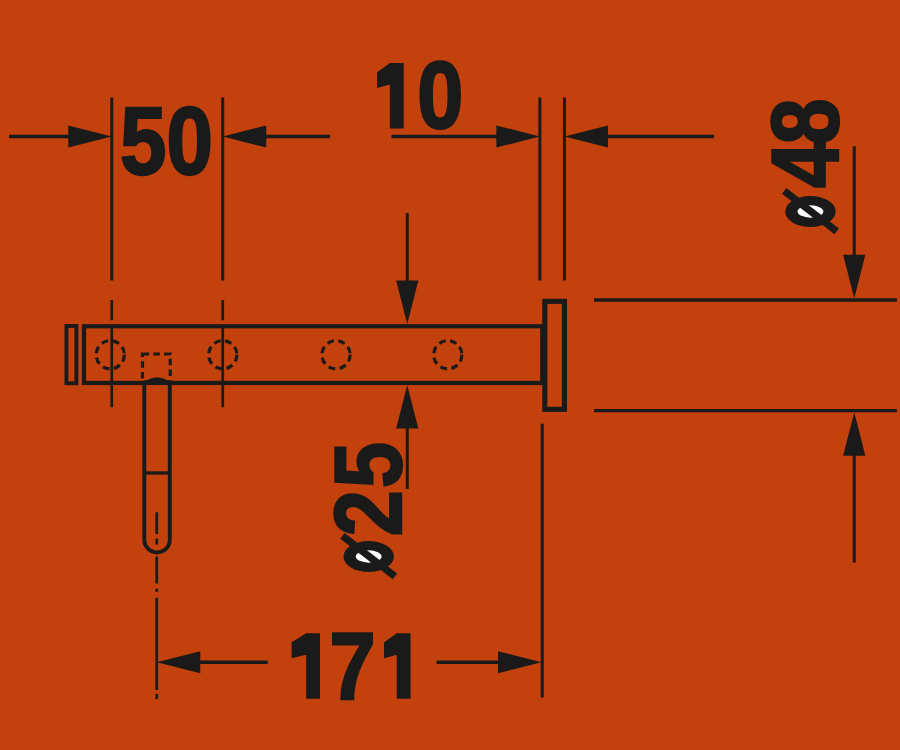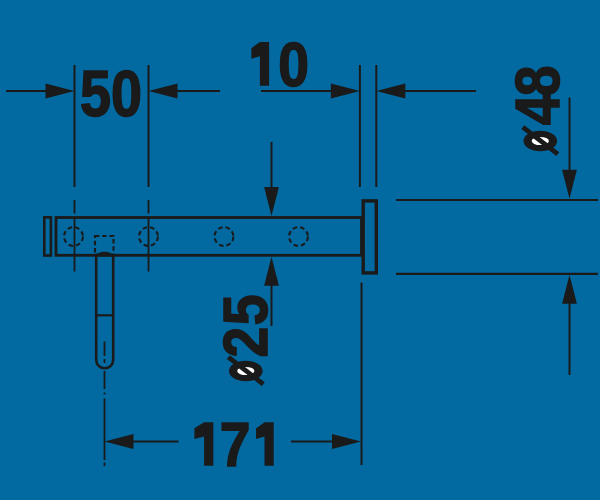--- a/index.html
+++ b/index.html
@@ -1,16 +1,16 @@
 <!DOCTYPE html>
 <html><head>
 <meta charset="utf-8">
 <style>
   html,body{margin:0;padding:0;background:#ffffff;}
-  .page{width:600px;height:500px;position:relative;overflow:hidden;background:#0369a1;}
+  .page{width:600px;height:500px;position:relative;overflow:hidden;background:#c2410c;}
   svg{display:block;}
   text{font-family:"Liberation Sans",sans-serif;font-weight:bold;fill:#1a1a1a;stroke:#1a1a1a;stroke-width:1.6;}
 </style>
 </head>
 <body>
 
 <div class="page">
 <svg width="600" height="500" viewBox="0 0 600 500">
   <g stroke="#1a1a1a" fill="none">
 

